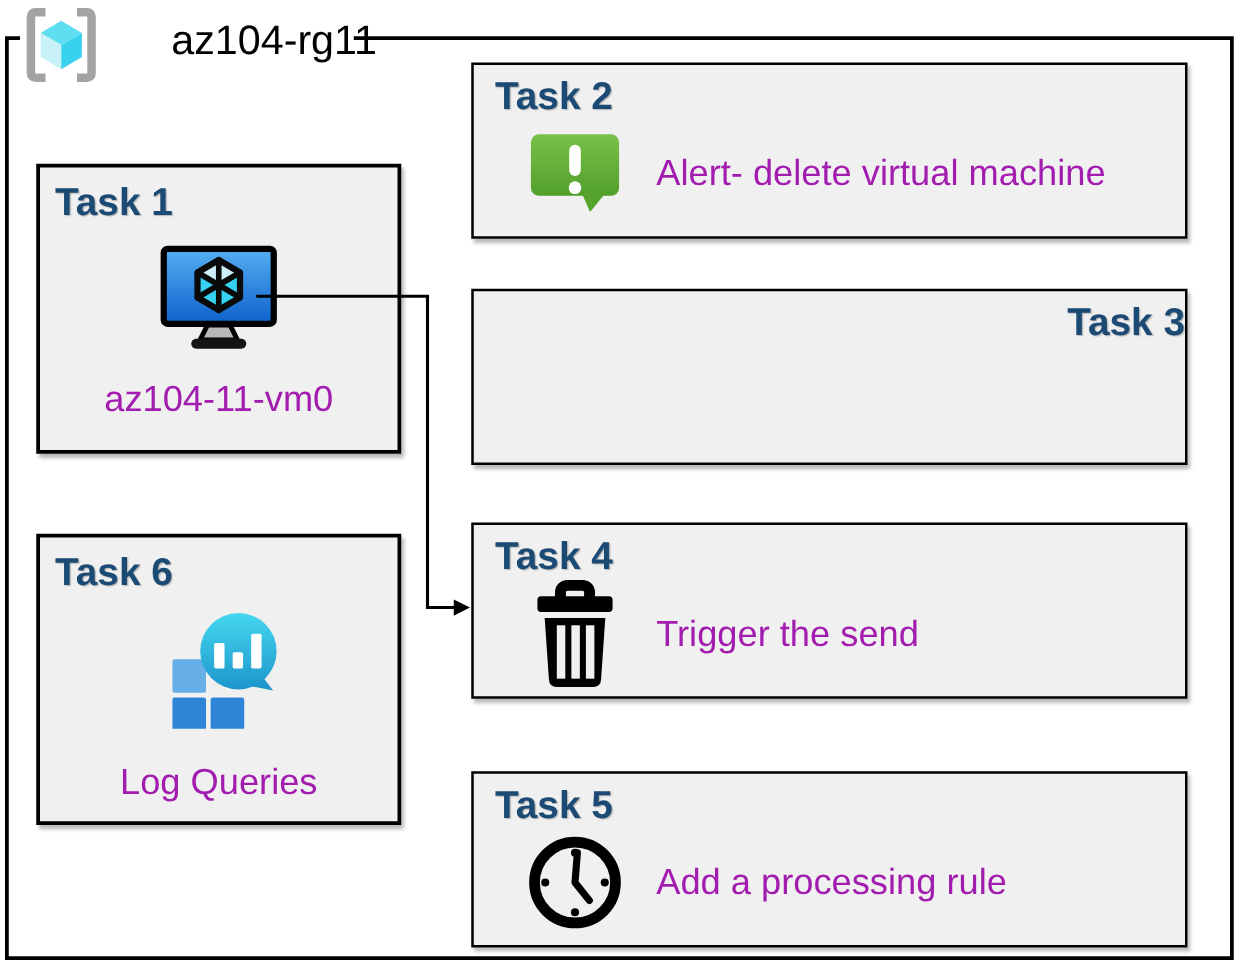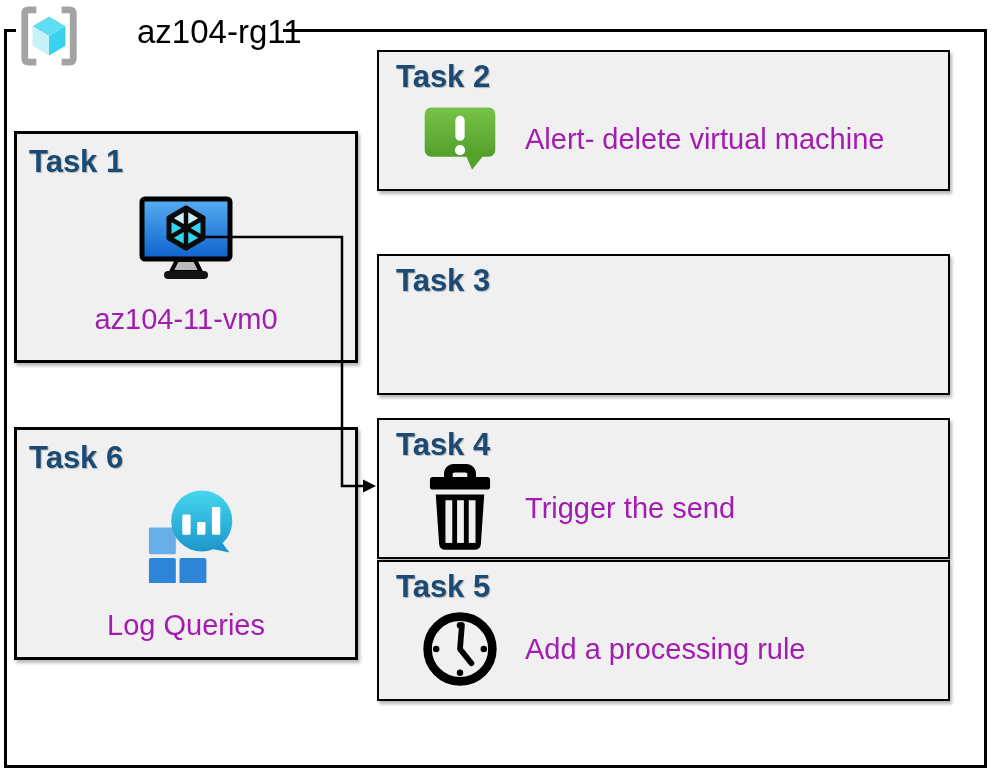--- a/index.html
+++ b/index.html
@@ -26,34 +26,34 @@
     border:3px solid var(--border,#000);box-shadow:2px 3px 3px rgba(0,0,0,0.28);
     display:flex;flex-direction:column;z-index:1;
   }
   .task-box.right{border-width:2px;}
   .task-heading{
     font-weight:bold;font-size:31px;line-height:38px;color:var(--heading-blue,#1f4e79);
     text-shadow:1px 1px 1px rgba(0,0,0,0.25);white-space:nowrap;
   }
   .task-label{font-size:29px;line-height:36px;color:#a21caf;white-space:nowrap;}
   
-  .task-box.left{left:14px;width:344px;align-items:center;}
+  .task-box.left{left:29px;width:292px;align-items:center;}
   .task-box.left .task-heading{align-self:flex-start;padding:9px 0 0 12px;}
   #task1-box{top:131px;height:232px;}
   #task6-box{top:427px;height:233px;}
   #task1-box .icon-wrap{margin-top:14px;}
   #task1-box .task-label{margin-top:16px;}
   #task6-box .icon-wrap{margin-top:6px;}
   #task6-box .task-label{margin-top:20px;}
   
   .task-box.right{left:377px;width:573px;height:141px;padding:6px 0 0 17px;}
   #task2-box{top:50px;}
-  #task3-box{top:254px;}
+  #task3-box{top:231px;align-items:flex-end;}
   #task4-box{top:418px;}
-  #task5-box{top:560px;}
+  #task5-box{top:617px;}
   .icon-row{display:flex;align-items:center;flex:1;padding-left:11px;margin-bottom:8px;}
   .icon-slot{width:105px;display:flex;justify-content:center;align-items:center;flex:0 0 auto;}
   .icon-row .task-label{margin-left:13px;}
   
   .connector{position:absolute;left:0;top:0;z-index:5;pointer-events:none;}
 </style>
 </head>
 <body>
 
 <div class="canvas">

